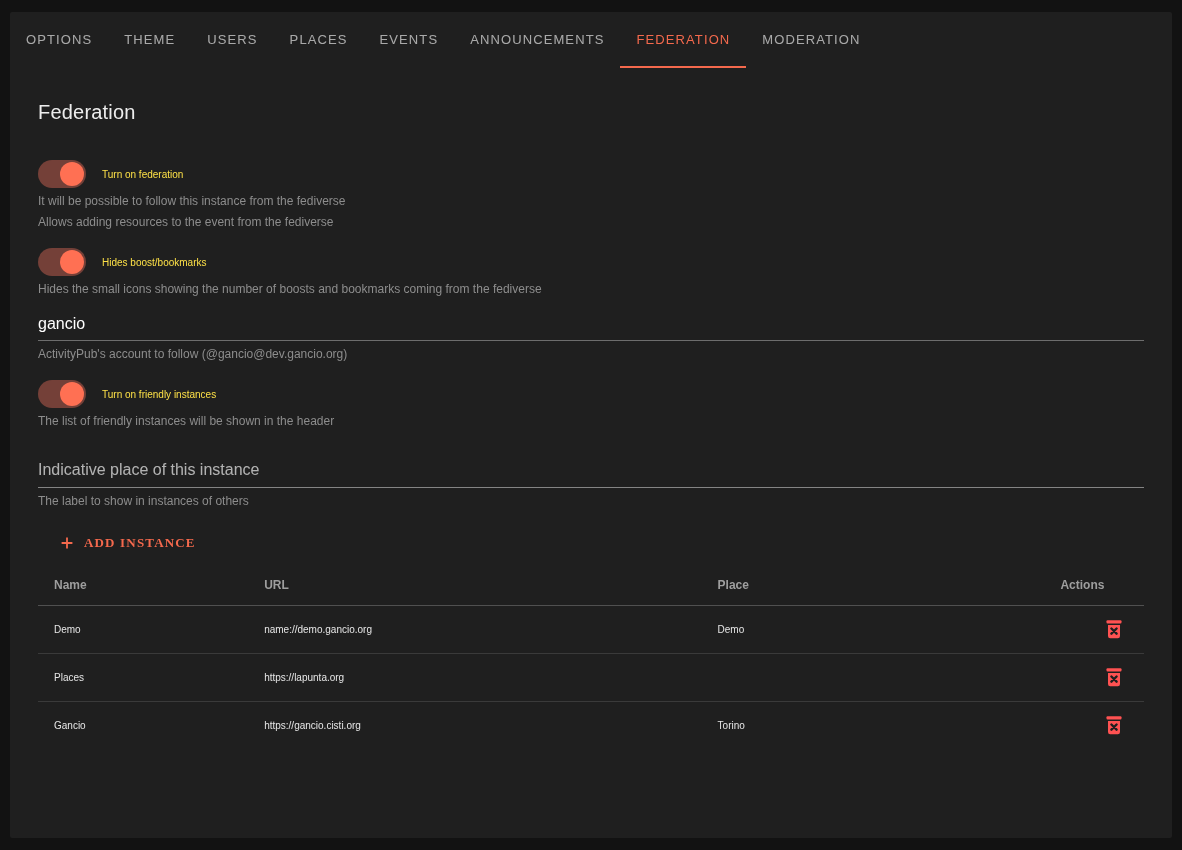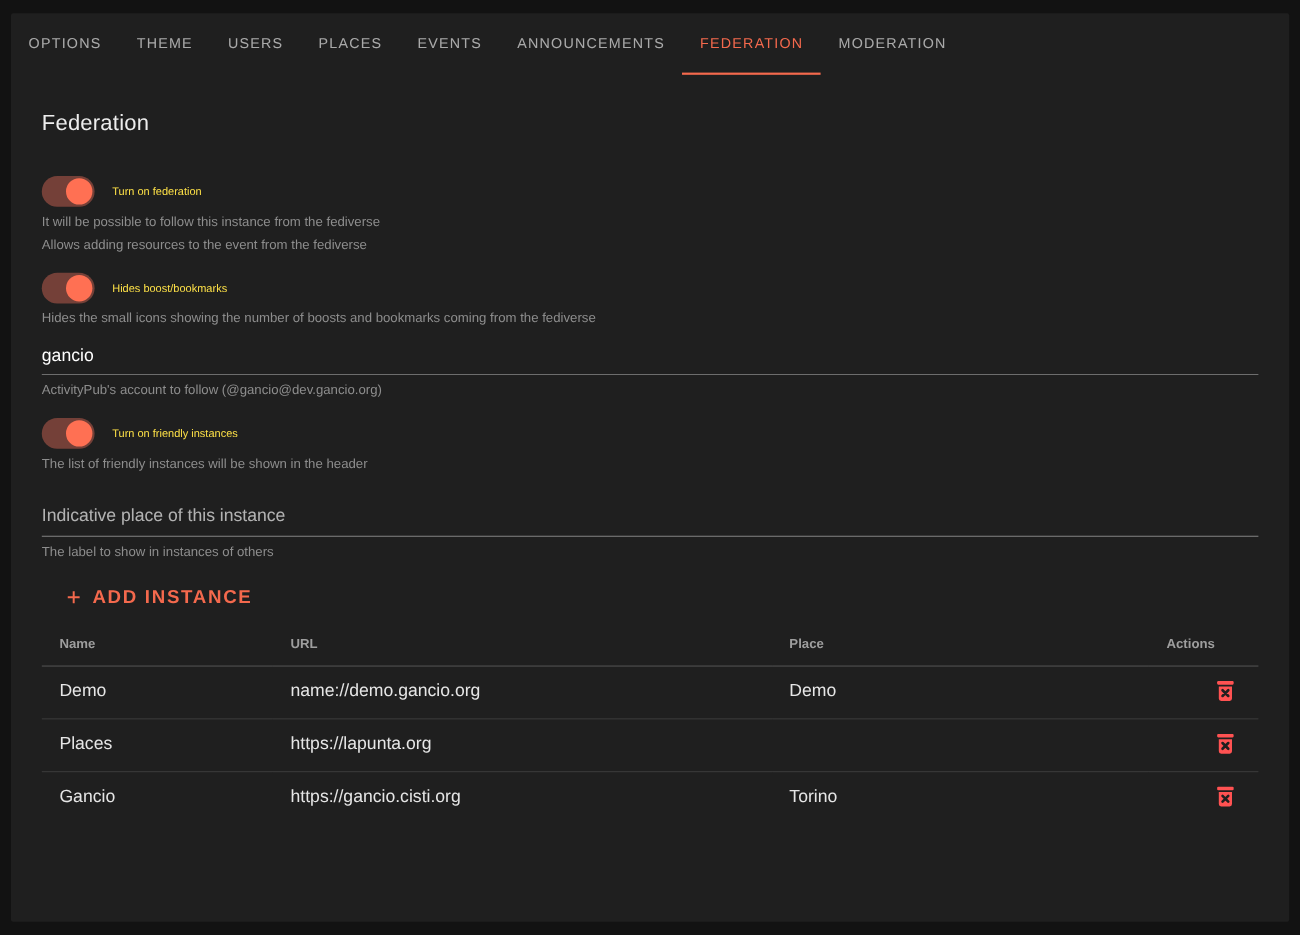--- a/index.html
+++ b/index.html
@@ -115,22 +115,22 @@
   .add-btn {
     margin-top: 16px;
     margin-left: 12px;
     display: inline-flex;
     align-items: center;
     height: 36px;
     padding: 0 8px;
     background: transparent;
     border: none;
     color: #f4694d;
-    font-family: Liberation Sans, sans-serif;
-    font-size: 17px;
+    font-family: Liberation Serif, serif;
+    font-size: 13px;
     font-weight: 700;
     letter-spacing: 0.09em;
     cursor: pointer;
   }
   .add-btn svg { margin-right: 8px; }
 
   
   table.instances {
     margin-top: 4px;
     width: 100%;
@@ -143,21 +143,21 @@
     vertical-align: middle;
     font-size: 12px;
     font-weight: 700;
     color: #9e9e9e;
     padding: 0 16px;
     border-bottom: 1px solid rgba(255,255,255,0.22);
   }
   table.instances td {
     height: 48px;
     vertical-align: middle;
-    font-size: 16px;
+    font-size: 10px;
     color: #e6e6e6;
     padding: 0 16px;
   }
   table.instances tbody tr { border-bottom: 1px solid rgba(255,255,255,0.12); }
   table.instances tbody tr:last-child { border-bottom: none; }
   .col-name { width: 19%; }
   .col-url { width: 41%; }
   .col-place { width: 31%; }
   .col-actions { width: 9%; }
   th.actions, td.actions { text-align: right; }

